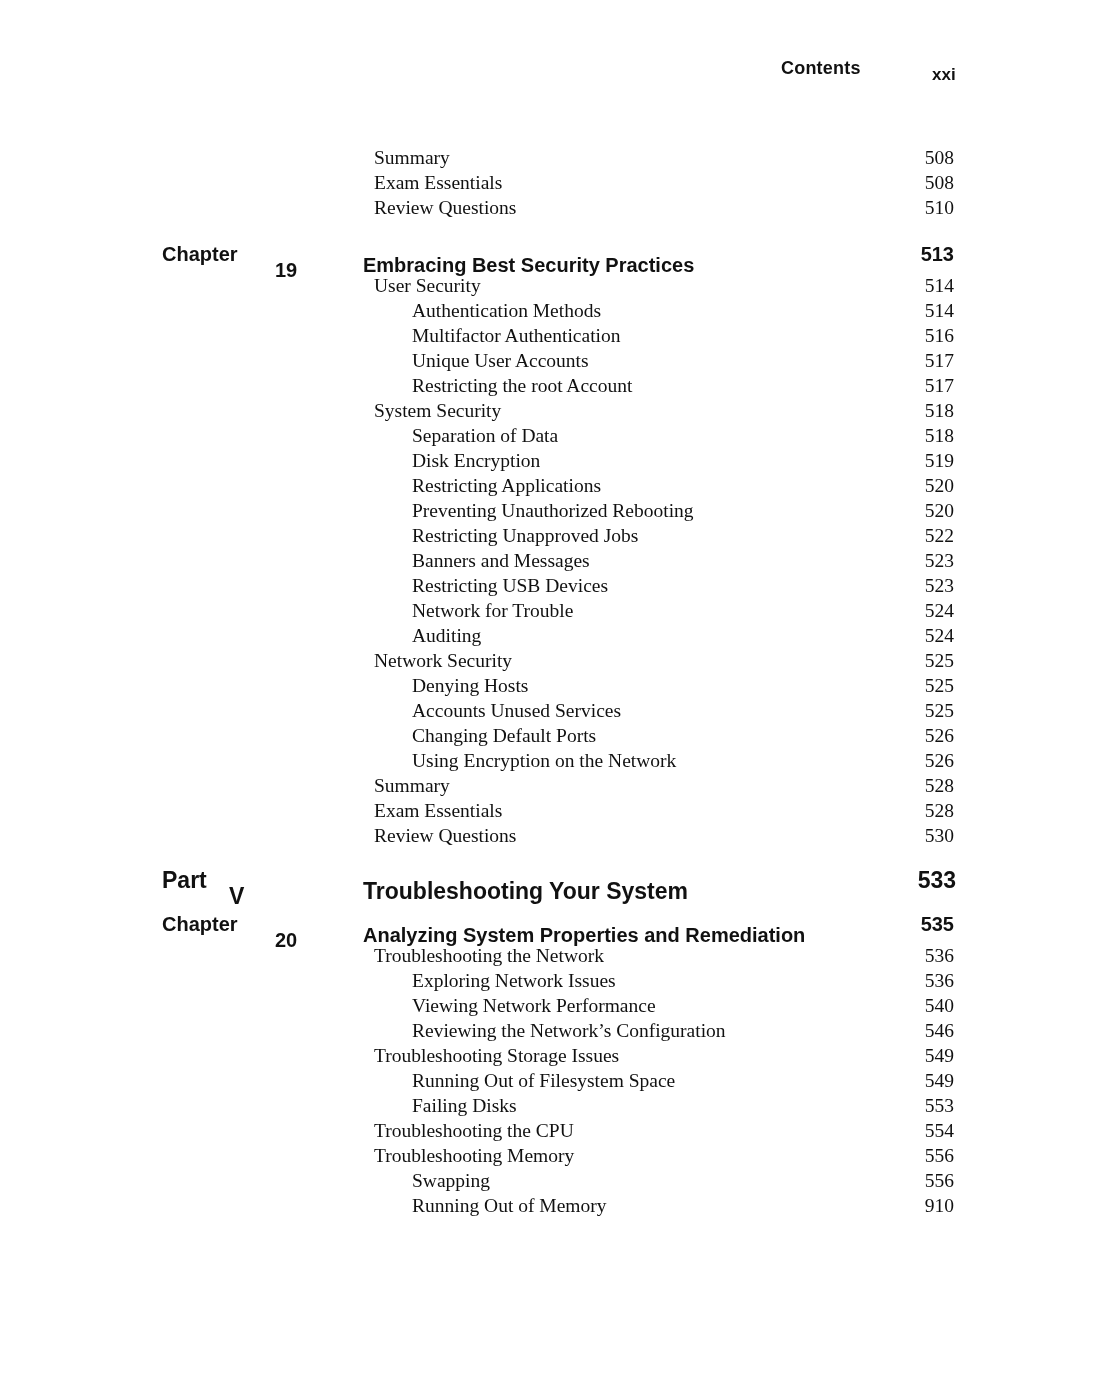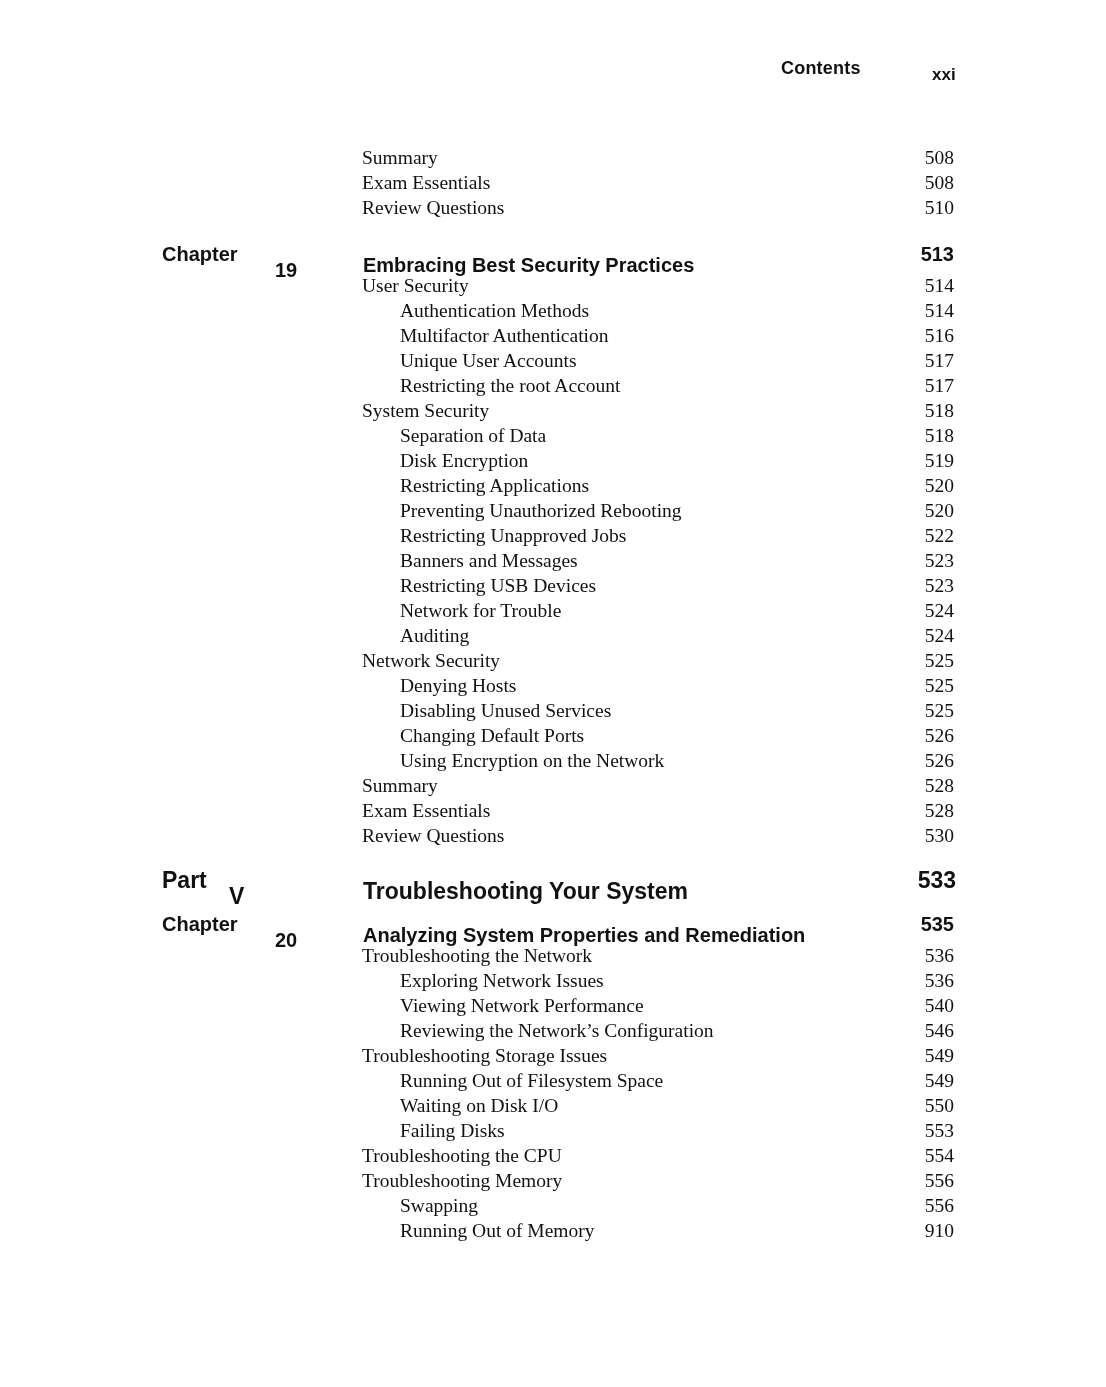--- a/index.html
+++ b/index.html
@@ -44,20 +44,21 @@
     left: 0;
     width: 1106px;
   }
 
   .row {
     position: relative;
     height: 25px;
     font-family: "Liberation Serif", serif;
     font-size: 19.5px;
     line-height: 25px;
+    margin-left: 12px;
   }
   .row .label {
     position: absolute;
     left: 362px;
     top: 0;
     white-space: nowrap;
   }
   .row.sub .label {
     left: 400px;
   }
@@ -212,21 +213,21 @@
       </div>
       <div class="row">
         <span class="label">Network Security</span>
         <span class="page">525</span>
       </div>
       <div class="row sub">
         <span class="label">Denying Hosts</span>
         <span class="page">525</span>
       </div>
       <div class="row sub">
-        <span class="label">Disabling Unused Services</span>
+        <span class="label">Accounts Unused Services</span>
         <span class="page">525</span>
       </div>
       <div class="row sub">
         <span class="label">Changing Default Ports</span>
         <span class="page">526</span>
       </div>
       <div class="row sub">
         <span class="label">Using Encryption on the Network</span>
         <span class="page">526</span>
       </div>
@@ -279,24 +280,20 @@
       </div>
       <div class="row">
         <span class="label">Troubleshooting Storage Issues</span>
         <span class="page">549</span>
       </div>
       <div class="row sub">
         <span class="label">Running Out of Filesystem Space</span>
         <span class="page">549</span>
       </div>
       <div class="row sub">
-        <span class="label">Waiting on Disk I/O</span>
-        <span class="page">550</span>
-      </div>
-      <div class="row sub">
         <span class="label">Failing Disks</span>
         <span class="page">553</span>
       </div>
       <div class="row">
         <span class="label">Troubleshooting the CPU</span>
         <span class="page">554</span>
       </div>
       <div class="row">
         <span class="label">Troubleshooting Memory</span>
         <span class="page">556</span>

